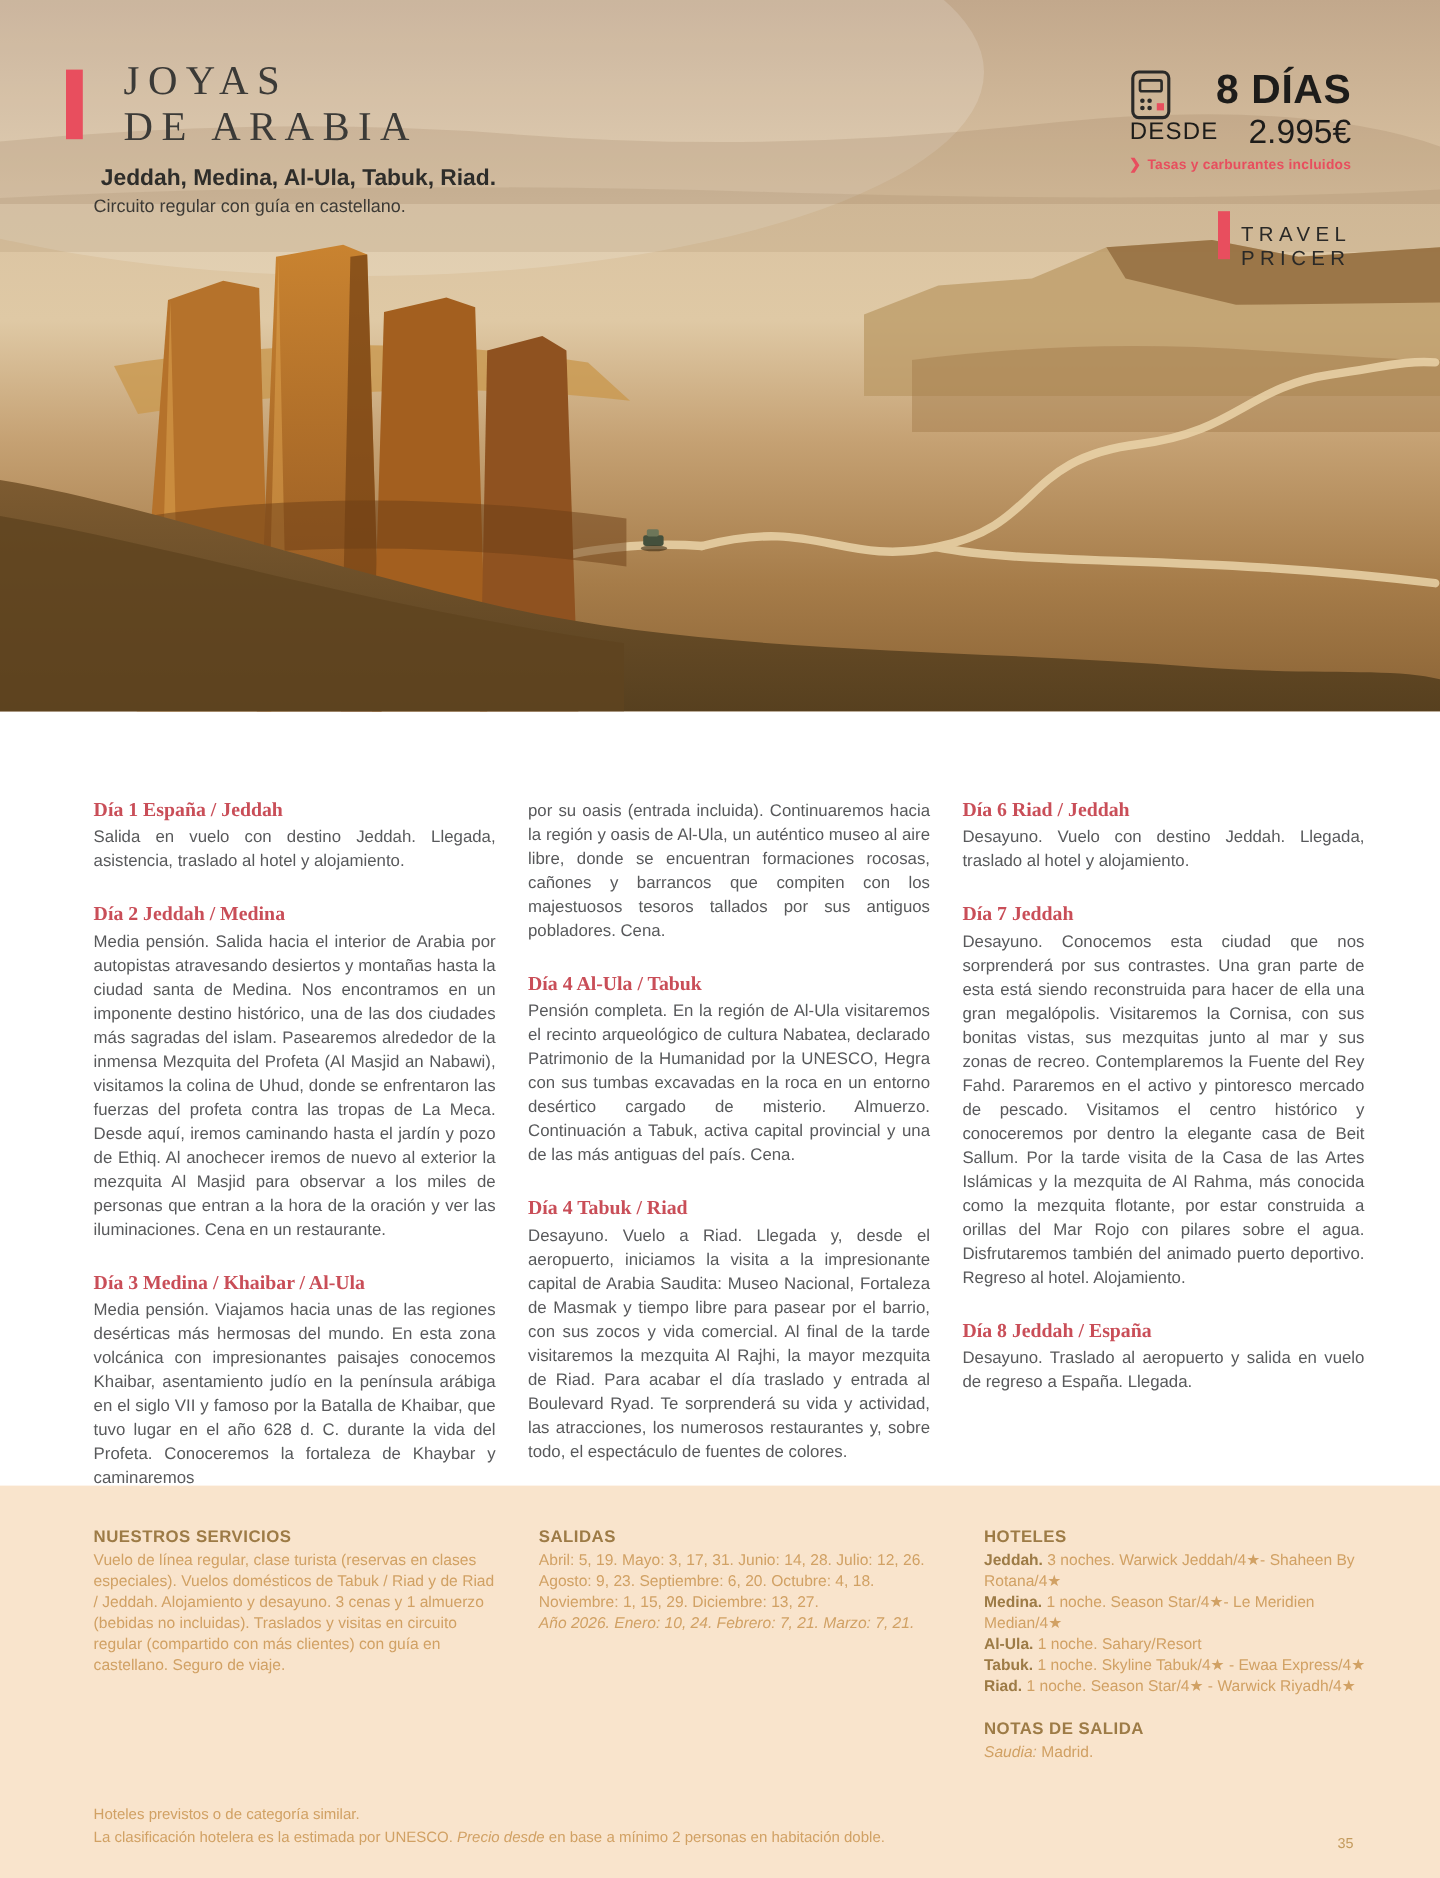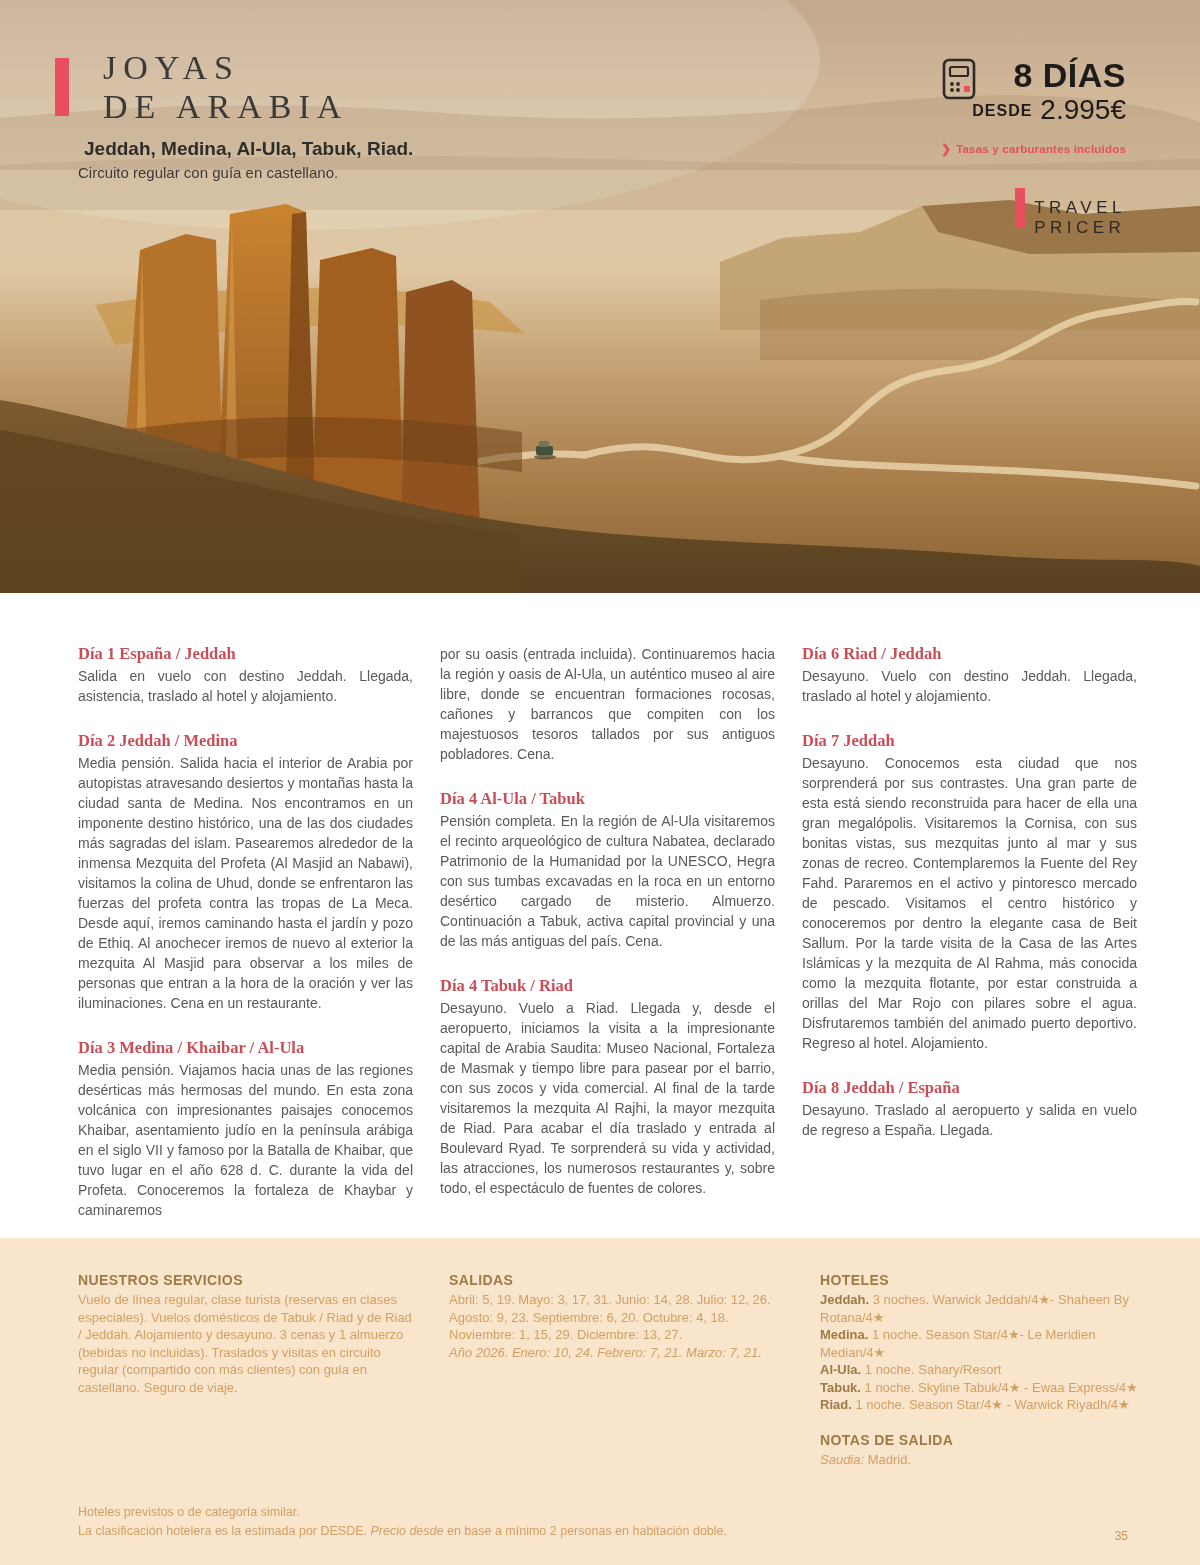--- a/index.html
+++ b/index.html
@@ -15,29 +15,29 @@
   .hero svg{position:absolute;inset:0;display:block;}
   .hero-overlay{position:absolute;inset:0;}
   .title-bar{position:absolute;left:55px;top:58px;width:14px;height:58px;background:var(--accent-red);}
   .hero-title{position:absolute;left:103px;top:48px;font-family:"Liberation Serif",serif;
       font-size:34px;line-height:39px;letter-spacing:7px;color:#3b3a37;font-weight:500;}
   .hero-sub{position:absolute;left:84px;top:138px;font-size:19px;font-weight:bold;color:#2e2d2a;}
   .hero-tag{position:absolute;left:78px;top:164px;font-size:15px;color:#3d3a35;}
   .hero-right{position:absolute;right:74px;top:58px;text-align:right;}
   .duration{font-size:34px;font-weight:800;color:#1d1c1a;letter-spacing:.5px;line-height:34px;text-align:right;}
   .price-line{margin-top:2px;color:#1d1c1a;}
-  .price-prefix{font-size:16px;letter-spacing:1px;font-weight:700;margin-right:8px;vertical-align:3px;}
+  .price-prefix{font-size:20px;letter-spacing:1px;font-weight:400;margin-right:25px;vertical-align:3px;}
   .price{font-size:28px;font-weight:300;}
-  .price-note{margin-top:16px;font-size:11.5px;font-weight:bold;color:var(--accent-red);letter-spacing:.2px;}
+  .price-note{margin-top:4px;font-size:11.5px;font-weight:bold;color:var(--accent-red);letter-spacing:.2px;}
   .price-note .chev{font-size:12px;margin-right:5px;font-weight:800;}
   .tp-logo{margin-top:22px;display:flex;justify-content:flex-end;align-items:center;gap:9px;}
   .tp-bar{width:10px;height:40px;background:var(--accent-red);}
   .tp-text{font-size:17px;letter-spacing:4.5px;color:#2a2927;line-height:20px;text-align:left;font-weight:500;margin-top:20px;}
   
-  .itinerary{height:645px;padding:51px 63px 0 78px;display:flex;gap:27px;overflow:hidden;}
+  .itinerary{height:645px;padding:72px 63px 0 78px;display:flex;gap:27px;overflow:hidden;}
   .col{width:335px;flex:0 0 335px;}
   .day{margin-bottom:25px;}
   .day-title{font-family:"Liberation Serif",serif;font-size:16.5px;line-height:20px;
       font-weight:bold;color:var(--heading-red);margin-bottom:2px;}
   .day-body{font-size:14px;line-height:20px;color:var(--body-gray);text-align:justify;}
   
   .info{position:relative;height:327px;background:var(--beige-bg);padding:34px 63px 0 78px;
         display:flex;gap:36px;}
   .info h4{font-size:14px;font-weight:bold;letter-spacing:.4px;color:var(--gold-heading);margin-bottom:3px;}
   .info p,.info div.line{font-size:13px;line-height:17.5px;color:var(--gold-text);}
@@ -209,18 +209,18 @@
         <div class="line hotel-line"><b>Riad.</b><span> 1 noche. Season Star/4★ - Warwick Riyadh/4★</span></div>
       </div>
       <div class="block">
         <h4>NOTAS DE SALIDA</h4>
         <div class="line"><em class="it">Saudia:</em><span> Madrid.</span></div>
       </div>
     </div>
 
     <div class="footer">
       <div>Hoteles previstos o de categoría similar.</div>
-      <div><span>La clasificación hotelera es la estimada por DESDE. </span><em class="it">Precio desde</em><span> en base a mínimo 2 personas en habitación doble.</span></div>
+      <div><span>La clasificación hotelera es la estimada por UNESCO. </span><em class="it">Precio desde</em><span> en base a mínimo 2 personas en habitación doble.</span></div>
     </div>
     <div class="page-number">35</div>
   </section>
 
 </div>
 
 </body></html>

